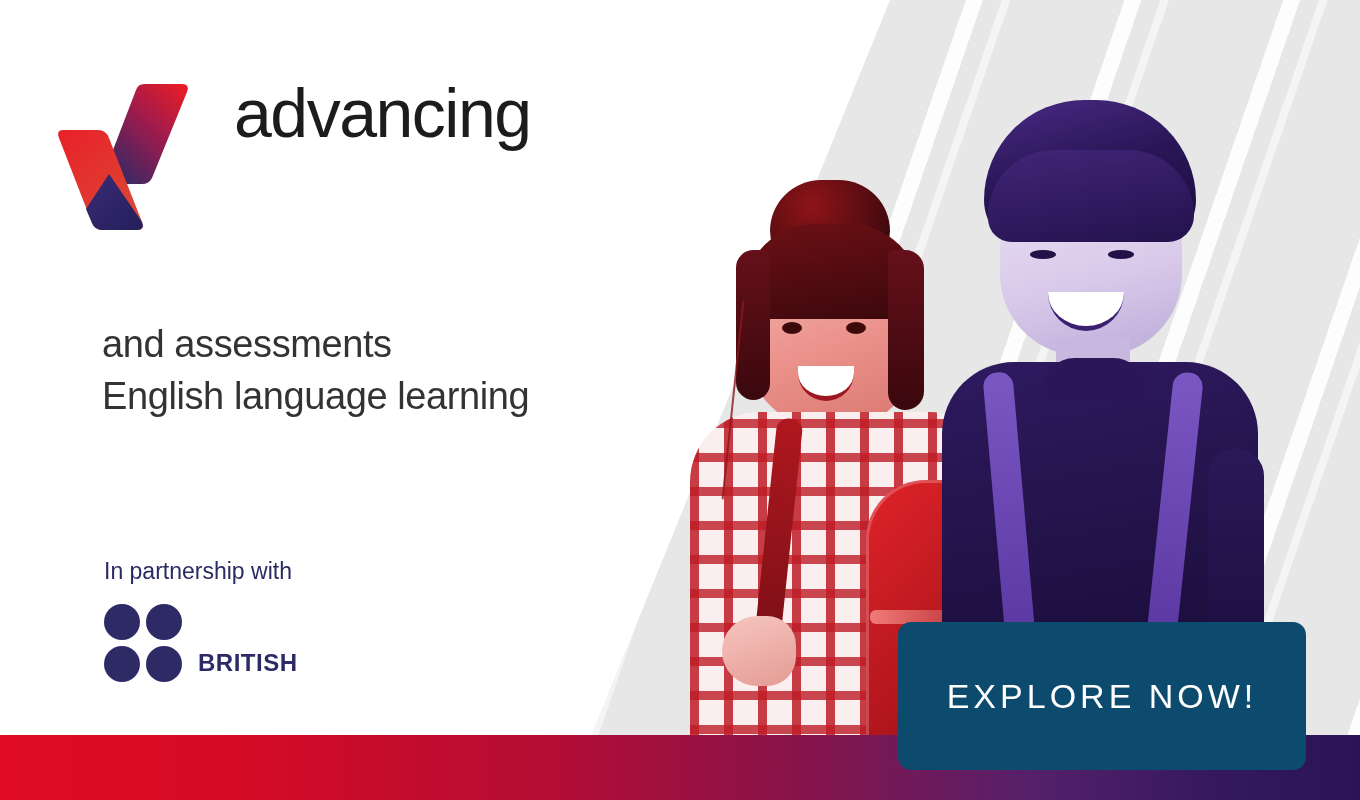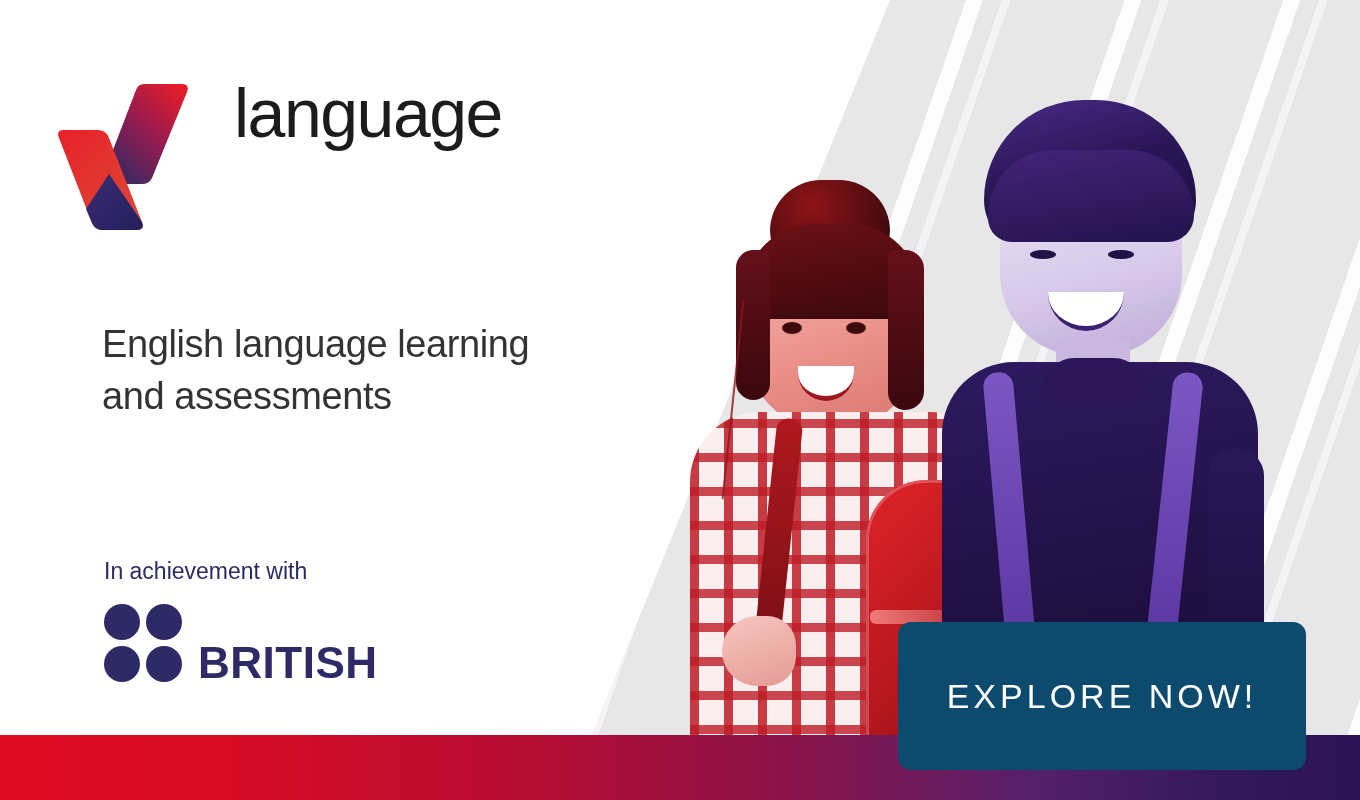--- a/index.html
+++ b/index.html
@@ -408,21 +408,21 @@
     gap: 6px;
     margin-right: 16px;
   }
   .bc-dot {
     width: 36px;
     height: 36px;
     border-radius: 50%;
     background: #2d2a66;
   }
   .bc-words {
-    font-size: 44px;
+    font-size: 24px;
     line-height: 38px;
     font-weight: 700;
     color: #2d2a66;
     letter-spacing: 0.5px;
     margin-top: 39px;
   }
 
   
   .cta-button {
     position: absolute;
@@ -515,31 +515,31 @@
         </defs>
 
         <path d="M96,14 L134,14 Q142,14 139,22 L104,108 Q101,114 94,114 L60,114 Q52,114 55,106 L88,20 Q90,14 96,14 Z" fill="url(#gradTall)"></path>
 
         <path d="M15,60 L50,60 Q58,60 61,68 L94,152 Q97,160 89,160 L54,160 Q47,160 44,153 L11,68 Q8,60 15,60 Z" fill="url(#gradLeft)"></path>
 
         <path d="M61,104 L94,152 Q97,160 89,160 L54,160 Q47,160 44,153 L38,139 Z" fill="url(#gradNavy)"></path>
       </svg>
     </div>
     <div class="logo-text">
-      <div class="logo-line1">language</div>
+      <div class="logo-line1">advancing</div>
     </div>
   </div>
 
   <div class="tagline">
+    <div>and assessments</div>
     <div>English language learning</div>
-    <div>and assessments</div>
   </div>
 
   <div class="partnership">
-    <div class="partner-label">In achievement with</div>
+    <div class="partner-label">In partnership with</div>
     <div class="bc-logo">
       <div class="bc-dots">
         <div class="bc-dot"></div>
         <div class="bc-dot"></div>
         <div class="bc-dot"></div>
         <div class="bc-dot"></div>
       </div>
       <div class="bc-words">
         <div>BRITISH</div>
       </div>

